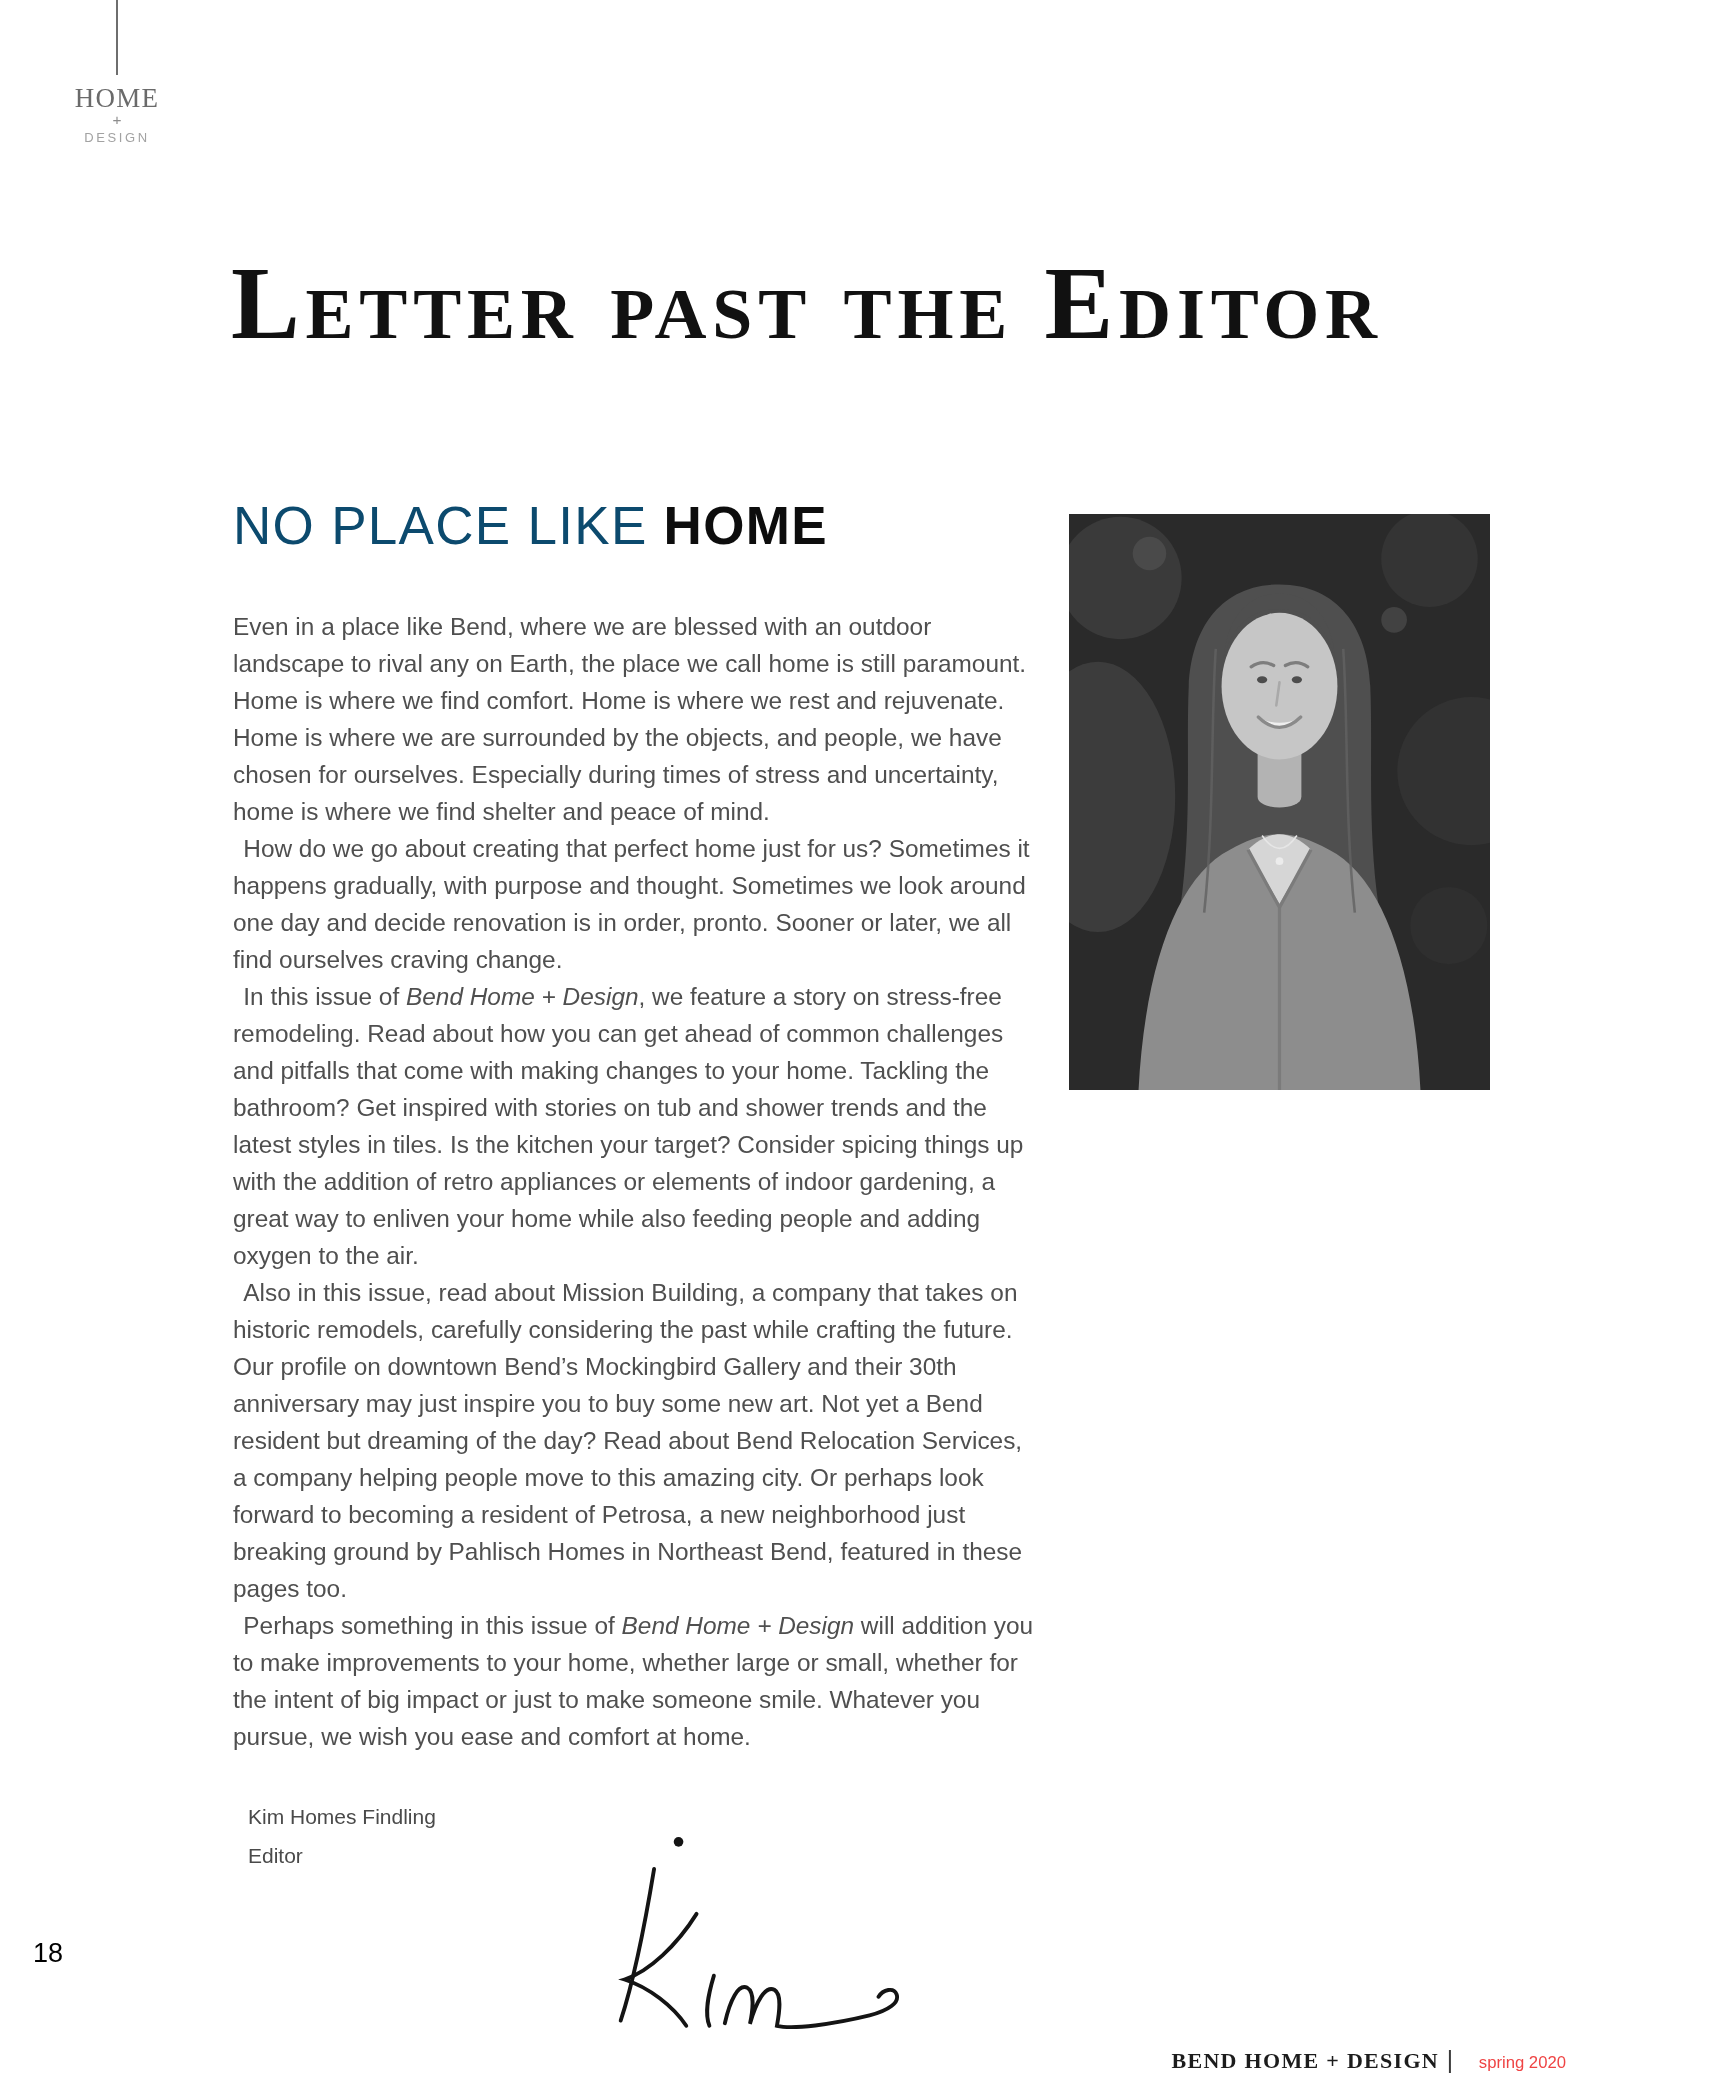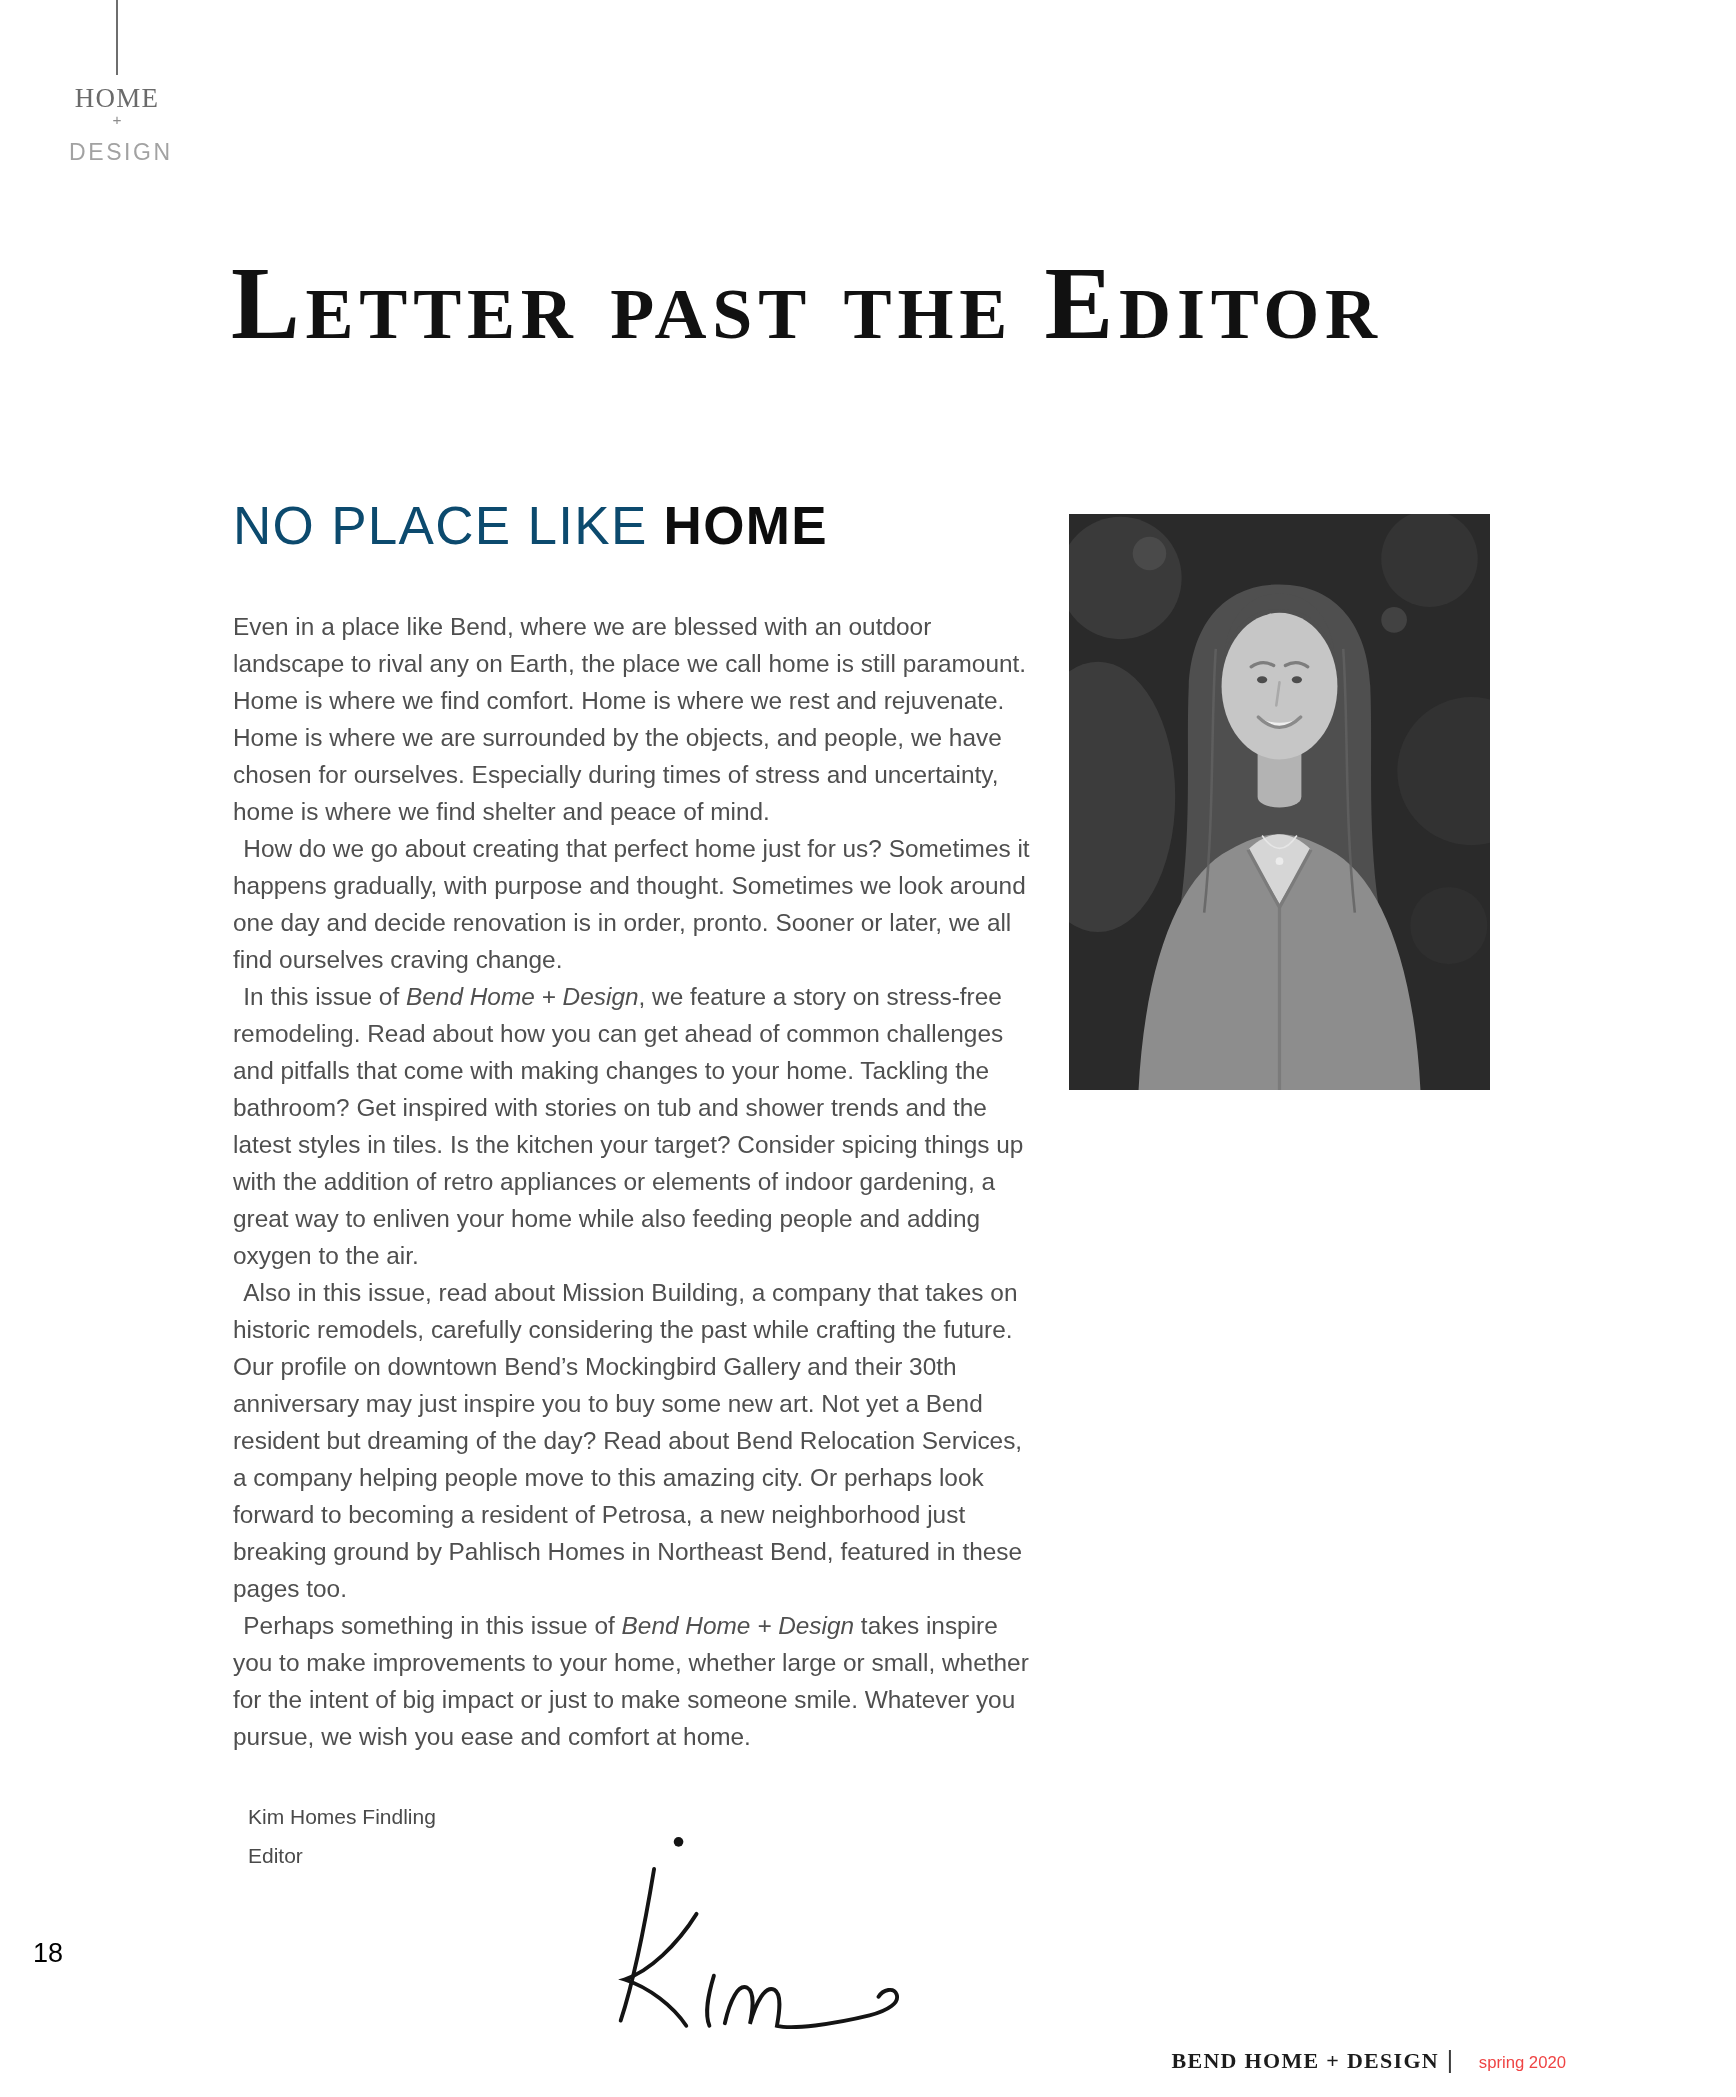--- a/index.html
+++ b/index.html
@@ -13,21 +13,21 @@
   }
 
   
   .logo { position: absolute; left: 69px; top: 0; width: 96px; text-align: center; }
   .logo-rule { width: 1.3px; height: 75px; background: #6e6e6e; margin: 0 auto; }
   .logo-home {
     font-family: "Liberation Serif", serif;
     font-size: 27px; color: #6a6a6a; letter-spacing: 1.3px; margin-top: 7.7px;
   }
   .logo-plus { font-size: 15.4px; color: #8c8c8c; line-height: 11.6px; }
-  .logo-design { font-size: 23px; color: #a2a2a2; letter-spacing: 2.6px; margin-top: 14px; }
+  .logo-design { font-size: 13px; color: #a2a2a2; letter-spacing: 2.6px; margin-top: 5px; }
 
   
   .page-title {
     position: absolute; left: 231px; top: 252px;
     font-family: "Liberation Serif", serif;
     font-variant: small-caps;
     font-size: 103px; line-height: 1;
     letter-spacing: 5.8px;
     color: #111111;
     white-space: nowrap;
@@ -90,21 +90,21 @@
 <div class="kicker">
   <span class="kicker-light">NO PLACE LIKE</span>
   <span class="kicker-bold">HOME</span>
 </div>
 
 <div class="article-body">
     <p><span>Even in a place like Bend, where we are blessed with an outdoor landscape to rival any on Earth, the place we call home is still paramount. Home is where we find comfort. Home is where we rest and rejuvenate. Home is where we are surrounded by the objects, and people, we have chosen for ourselves. Especially during times of stress and uncertainty, home is where we find shelter and peace of mind.</span></p>
     <p><span>How do we go about creating that perfect home just for us? Sometimes it happens gradually, with purpose and thought. Sometimes we look around one day and decide renovation is in order, pronto. Sooner or later, we all find ourselves craving change.</span></p>
     <p><span>In this issue of </span><em>Bend Home + Design</em><span>, we feature a story on stress-free remodeling. Read about how you can get ahead of common challenges and pitfalls that come with making changes to your home. Tackling the bathroom? Get inspired with stories on tub and shower trends and the latest styles in tiles. Is the kitchen your target? Consider spicing things up with the addition of retro appliances or elements of indoor gardening, a great way to enliven your home while also feeding people and adding oxygen to the air.</span></p>
     <p><span>Also in this issue, read about Mission Building, a company that takes on historic remodels, carefully considering the past while crafting the future. Our profile on downtown Bend’s Mockingbird Gallery and their 30th anniversary may just inspire you to buy some new art. Not yet a Bend resident but dreaming of the day? Read about Bend Relocation Services, a company helping people move to this amazing city. Or perhaps look forward to becoming a resident of Petrosa, a new neighborhood just breaking ground by Pahlisch Homes in Northeast Bend, featured in these pages too.</span></p>
-    <p><span>Perhaps something in this issue of </span><em>Bend Home + Design</em><span> takes inspire you to make improvements to your home, whether large or small, whether for the intent of big impact or just to make someone smile. Whatever you pursue, we wish you ease and comfort at home.</span></p>
+    <p><span>Perhaps something in this issue of </span><em>Bend Home + Design</em><span> will addition you to make improvements to your home, whether large or small, whether for the intent of big impact or just to make someone smile. Whatever you pursue, we wish you ease and comfort at home.</span></p>
   </div>
 
 <div class="photo">
   <svg viewBox="0 0 654 896" xmlns="http://www.w3.org/2000/svg" preserveAspectRatio="xMidYMid slice">
     <rect x="0" y="0" width="654" height="896" fill="#2a2a2a"></rect>
 
     <circle cx="80" cy="100" r="95" fill="#3a3a3a"></circle>
     <circle cx="560" cy="70" r="75" fill="#343434"></circle>
     <circle cx="625" cy="400" r="115" fill="#323232"></circle>
     <ellipse cx="45" cy="440" rx="120" ry="210" fill="#414141" opacity="0.8"></ellipse>

